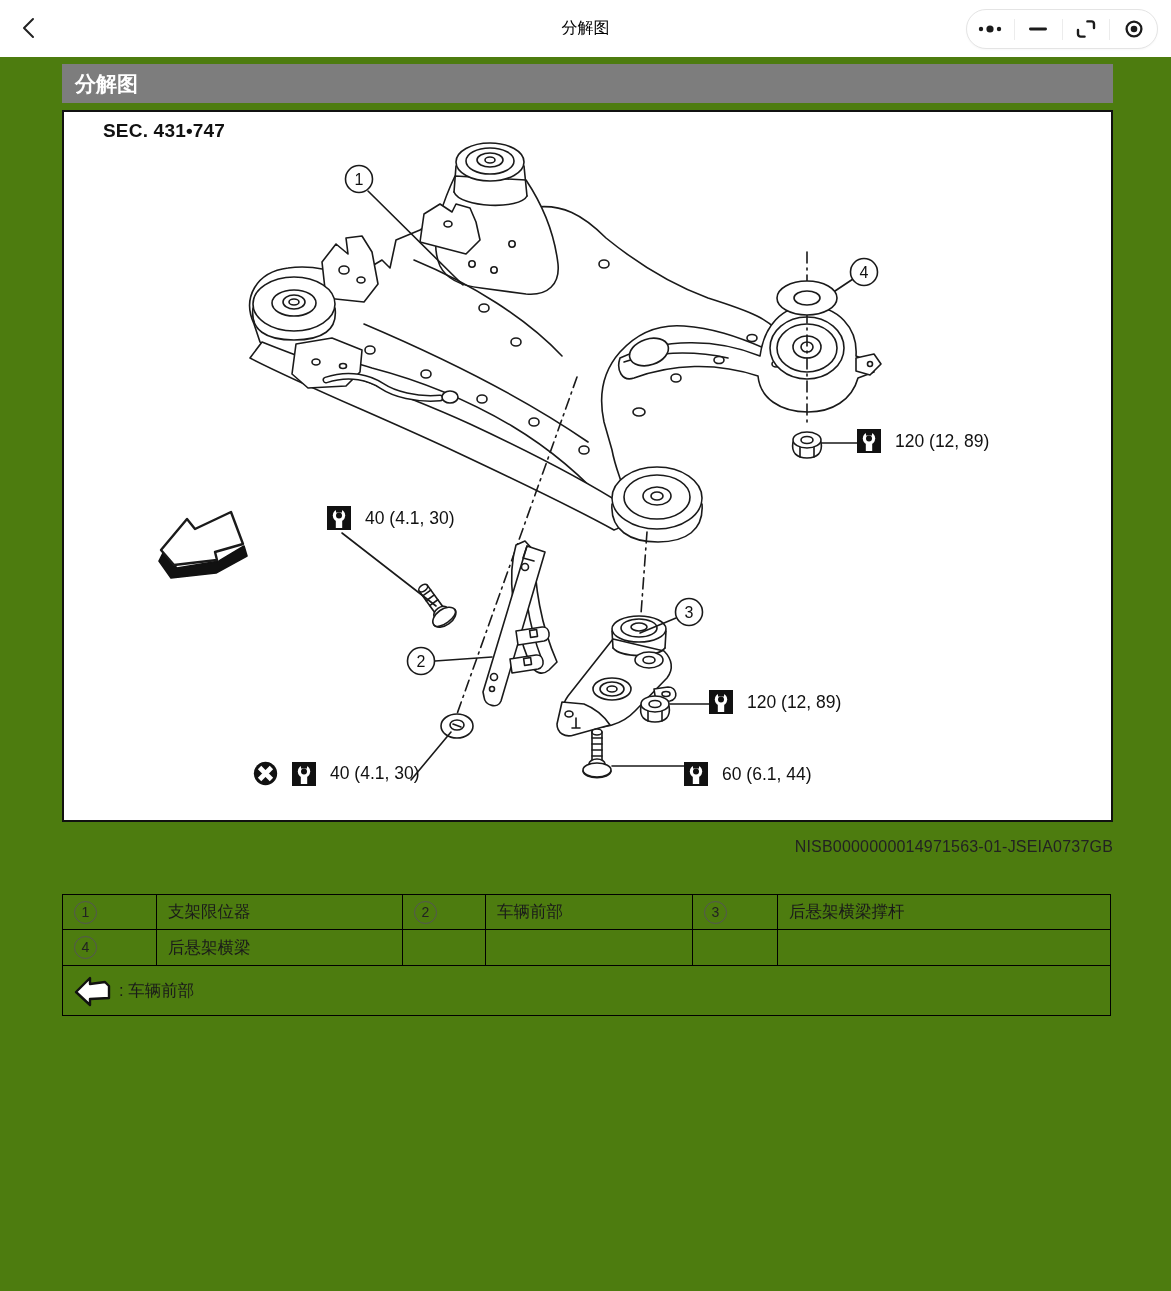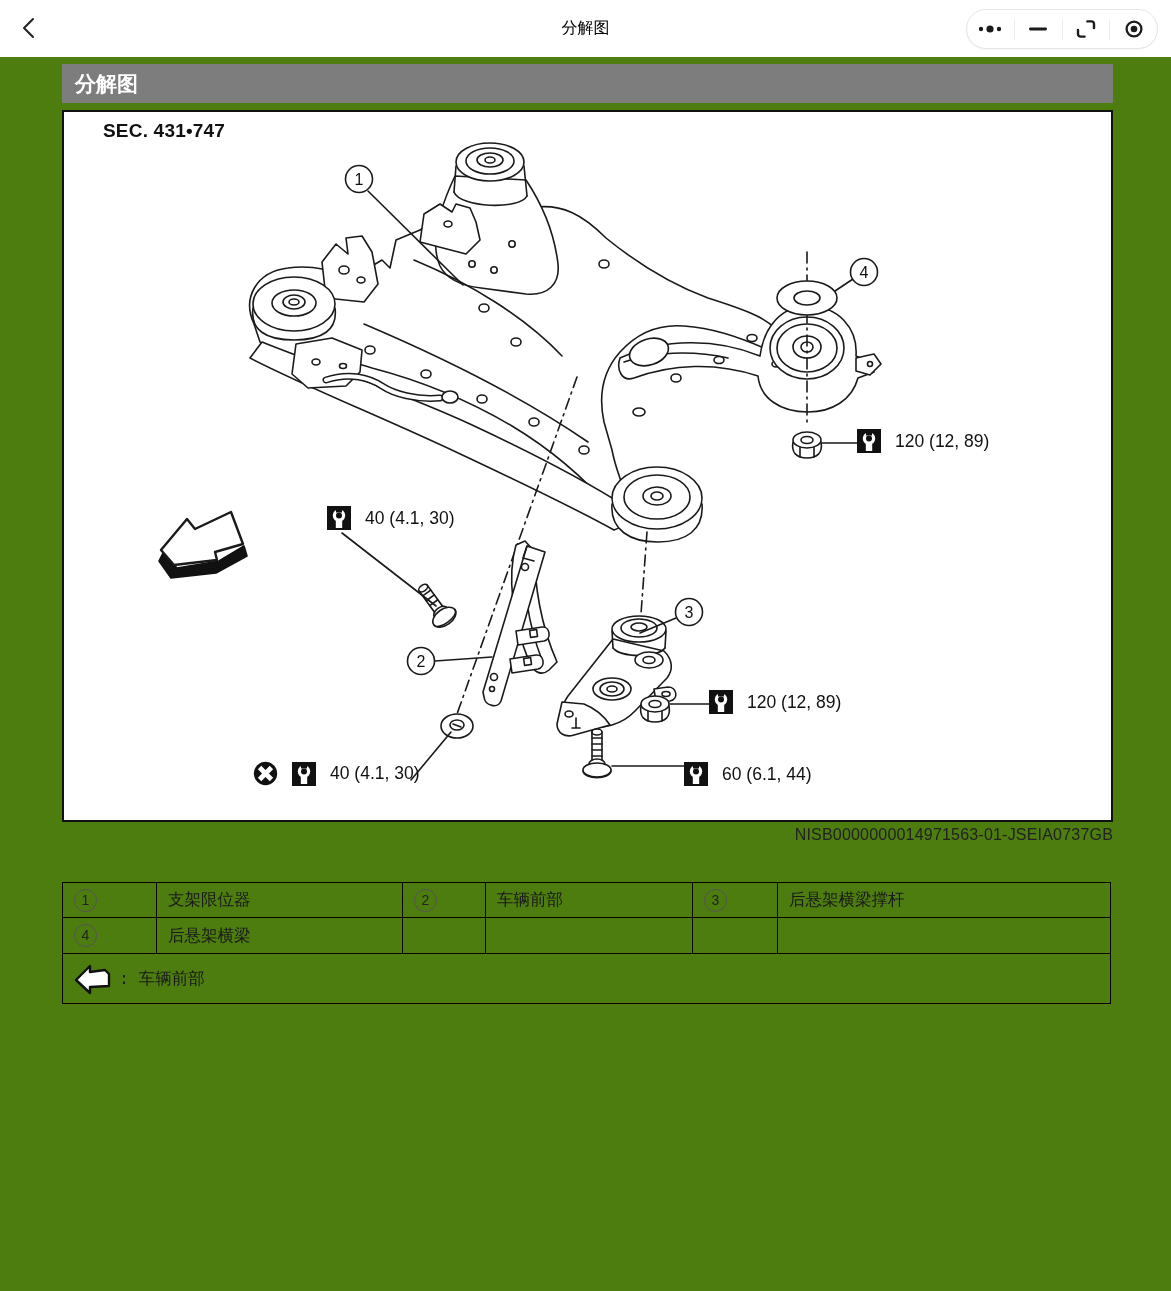--- a/index.html
+++ b/index.html
@@ -15,29 +15,29 @@
 
   
   .sec-bar{margin:7px 58px 0 62px;height:39px;background:#7d7d7d;color:#fff;font-size:21px;font-weight:bold;line-height:39px;padding-left:13px;box-sizing:border-box;width:1051px;}
 
   
   .fig-box{position:relative;margin-left:62px;margin-top:7px;width:1051px;height:712px;border:2px solid #111;box-sizing:border-box;background:#fff;}
   .sec-label{position:absolute;left:11px;top:8px;font-size:19px;font-weight:bold;letter-spacing:.2px;margin-left:28px;}
   .fig-svg{position:absolute;left:0;top:0;width:1047px;height:708px;}
   .tq{position:absolute;display:flex;align-items:center;gap:14px;font-size:17.5px;color:#111;white-space:nowrap;}
   .tq svg{display:block;}
-  .doc-code{margin-left:62px;width:1051px;text-align:right;font-size:16px;color:#222;margin-top:4px;letter-spacing:.2px;}
+  .doc-code{margin-left:62px;width:1051px;text-align:right;font-size:16px;color:#222;margin-top:16px;letter-spacing:.2px;}
 
   
   table.parts{margin:38px 0 0 62px;border-collapse:collapse;table-layout:fixed;width:1048px;font-size:16.5px;}
   table.parts td{border:1.5px solid #000;padding:0 0 0 11px;color:#1a1a1a;vertical-align:middle;overflow:hidden;}
   .r1{height:35px;}.r2{height:36px;}.r3{height:50px;}.r4{height:38px;}.r5{height:36px;}
   .cnum{display:inline-block;width:21px;height:21px;border:1.4px solid #555;border-radius:50%;text-align:center;line-height:21px;font-size:14px;color:#222;}
   .legend-cell{display:flex;align-items:center;gap:7px;}
-  .ic-cell{padding-left:9px !important;font-family:Liberation Mono, monospace;}
+  .ic-cell{padding-left:9px !important;}
 
   .w{fill:#fff;}
   .callout-num{font-family:"Liberation Sans","DejaVu Sans",sans-serif;font-size:16px;fill:#111;stroke:none;text-anchor:middle;}
 </style>
 </head>
 <body>
 
 <div class="page">
 
   <div class="topbar">

